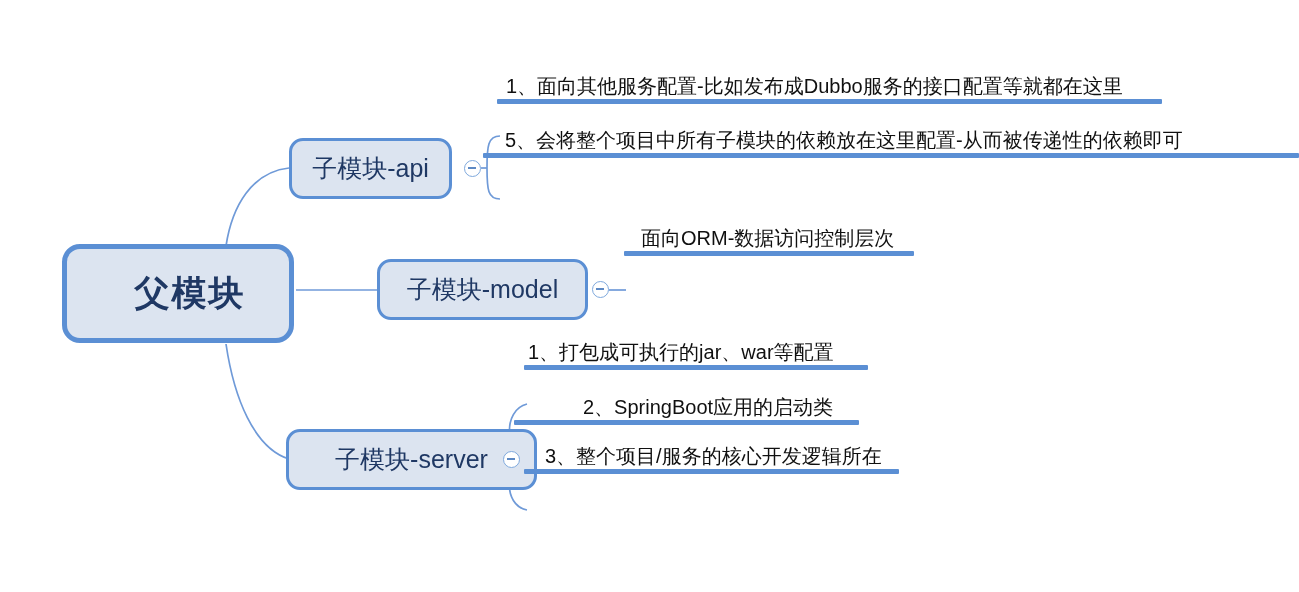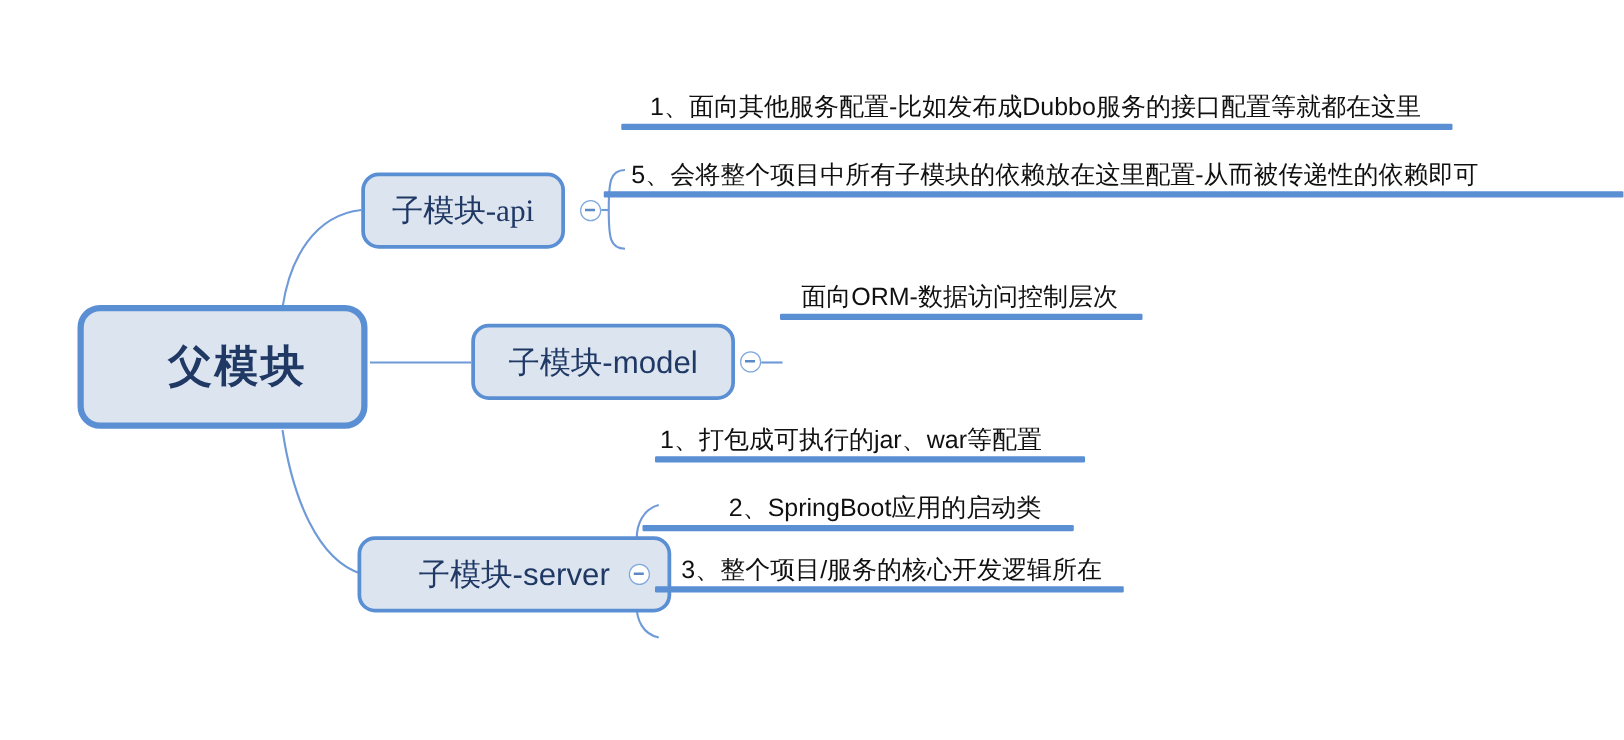--- a/index.html
+++ b/index.html
@@ -55,21 +55,20 @@
   .node-branch {
     font-size: 25px;
     font-weight: normal;
     color: #1f3864;
   }
   .node-api {
     left: 289px;
     top: 138px;
     width: 163px;
     height: 61px;
-    font-family: Liberation Serif, serif;
   }
   .node-model {
     left: 377px;
     top: 259px;
     width: 211px;
     height: 61px;
     align-items: center;
   }
   .node-server {
     left: 286px;
@@ -119,21 +118,21 @@
     position: absolute;
     left: 0;
     bottom: 0;
     height: 5px;
     background: #5b8fd4;
     border-radius: 1px;
   }
 
   
   .leaf-api-1 { left: 497px; top: 104px; }
-  .leaf-api-1 .leaf-text { left: 23px; }
+  .leaf-api-1 .leaf-text { left: 9px; }
   .leaf-api-1 .leaf-bar  { width: 665px; }
 
   .leaf-api-2 { left: 483px; top: 158px; }
   .leaf-api-2 .leaf-text { left: 22px; }
   .leaf-api-2 .leaf-bar  { width: 816px; }
 
   
   .leaf-model-1 { left: 624px; top: 256px; }
   .leaf-model-1 .leaf-text { left: 17px; }
   .leaf-model-1 .leaf-bar  { width: 290px; }

